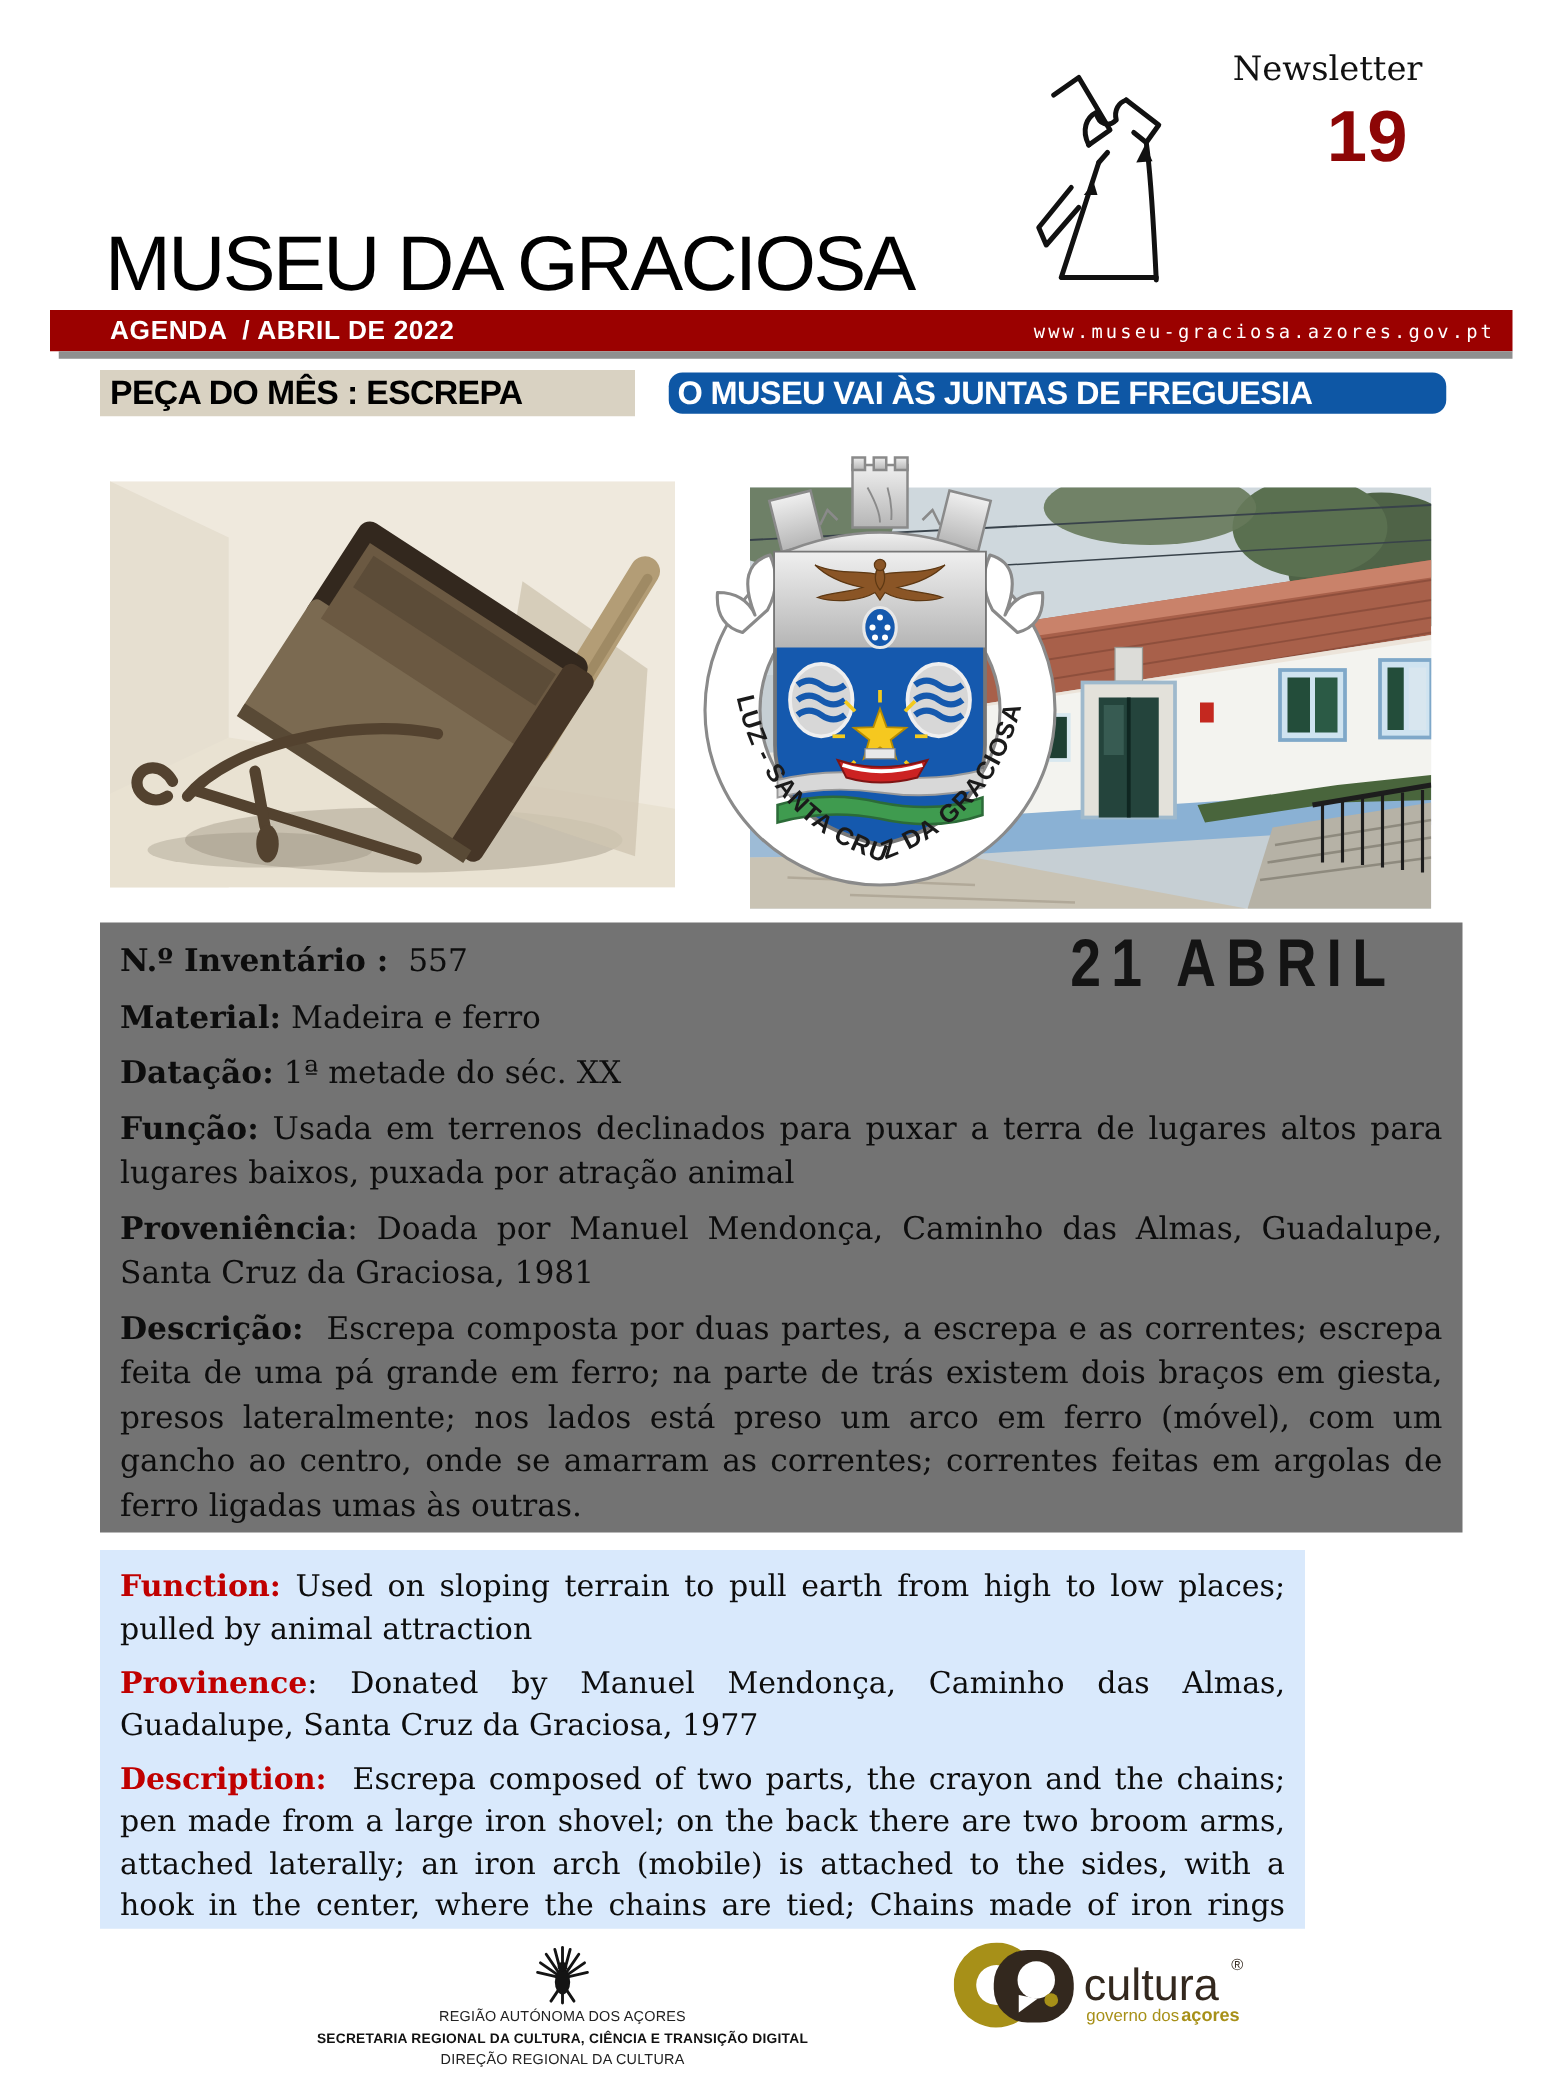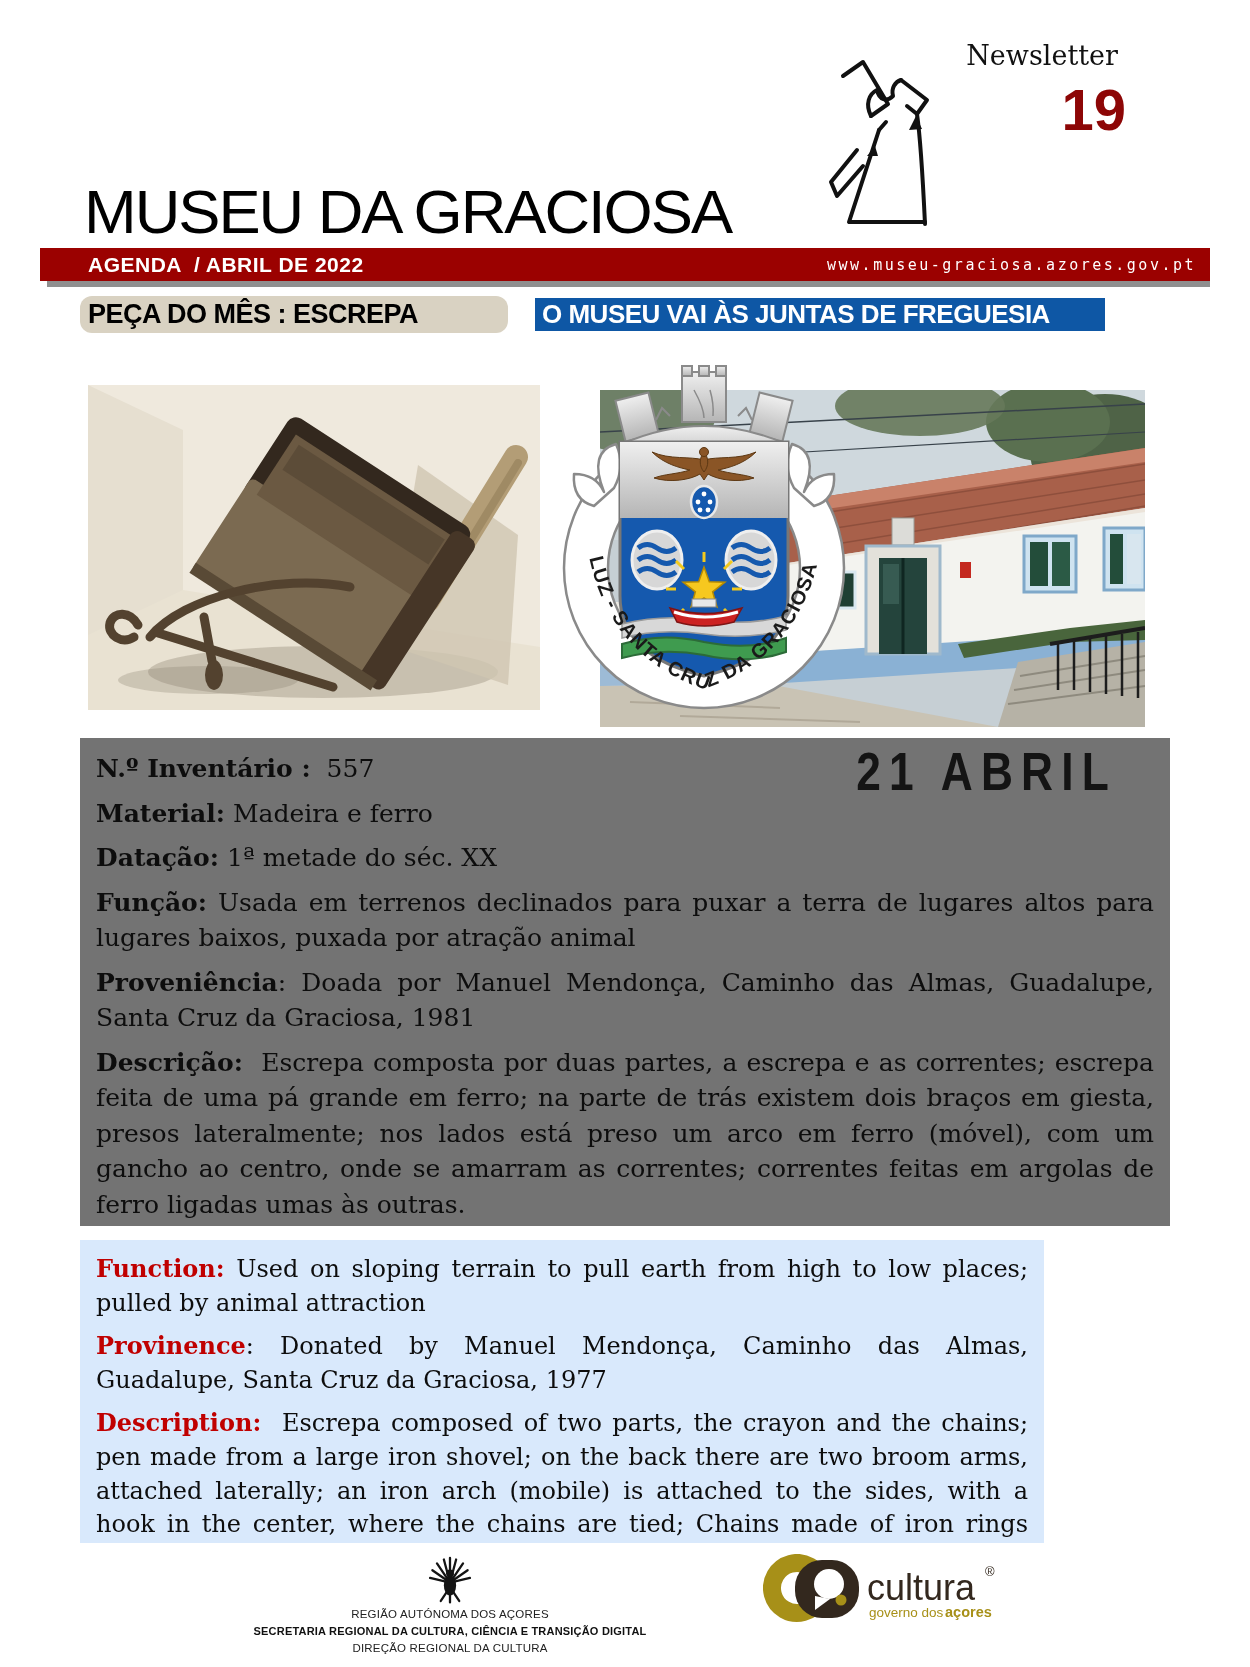--- a/index.html
+++ b/index.html
@@ -1,41 +1,41 @@
 <!DOCTYPE html>
 <html><head>
 <meta charset="utf-8">
 <style>
   html,body{margin:0;padding:0;background:#ffffff;}
   #page{position:relative;width:1250px;height:1667px;background:#ffffff;overflow:hidden;
         font-family:"DejaVu Serif", serif;}
   .abs{position:absolute;}
 
   
-  #newsletter-label{right:132px;top:40px;font:27px "DejaVu Serif", serif;color:#111;}
+  #newsletter-label{right:112px;top:40px;font:27px "DejaVu Serif", serif;color:#111;}
   #newsletter-number{right:124px;top:76px;font:bold 58px "Liberation Sans", sans-serif;color:#8d0606;}
   #main-title{left:84px;top:176px;font:62px "Liberation Sans", sans-serif;letter-spacing:-2px;color:#000;
               transform:scaleX(1.02);transform-origin:left;white-space:nowrap;}
   #windmill{left:803px;top:52px;}
 
   
   #agenda-bar{left:40px;top:248px;width:1170px;height:33px;background:#9b0100;display:flex;
               justify-content:space-between;align-items:center;box-sizing:border-box;
               padding:0 14px 0 48px;}
   #agenda-left{font:bold 21px "Liberation Sans", sans-serif;color:#fff;letter-spacing:.5px;white-space:pre;}
   #agenda-right{font:15px "DejaVu Sans Mono", monospace;color:#fff;letter-spacing:2.5px;}
   #bar-shadow{left:47px;top:281px;width:1163px;height:6px;background:#8f8f8f;}
 
   
   #peca-header{left:80px;top:296px;width:428px;height:37px;background:#d9d2c2;display:flex;align-items:center;
                font:bold 27px "Liberation Sans", sans-serif;color:#000;padding-left:8px;box-sizing:border-box;
-               letter-spacing:-.5px;border-radius:12px;}
-  #juntas-header{left:535px;top:298px;width:570px;height:33px;background:#0e57a5;display:flex;align-items:center;
+               letter-spacing:-.5px;}
+  #juntas-header{left:535px;top:298px;width:622px;height:33px;background:#0e57a5;display:flex;align-items:center;
                font:bold 26px "Liberation Sans", sans-serif;color:#fff;padding-left:7px;box-sizing:border-box;
-               letter-spacing:-.5px;}
+               letter-spacing:-.5px;border-radius:11px;}
 
   
   #escrepa-photo{left:88px;top:385px;width:452px;height:325px;}
   #building-photo{left:600px;top:390px;width:545px;height:337px;}
   #crest{left:558px;top:356px;width:292px;height:378px;}
 
   
   #pt-box{left:80px;top:738px;width:1090px;height:488px;background:#737373;box-sizing:border-box;
           padding:13px 16px 0 16px;overflow:hidden;}
   .field{margin:0 0 9px 0;font:25px/1.42 "DejaVu Serif", serif;color:#0d0d0d;text-align:justify;}

